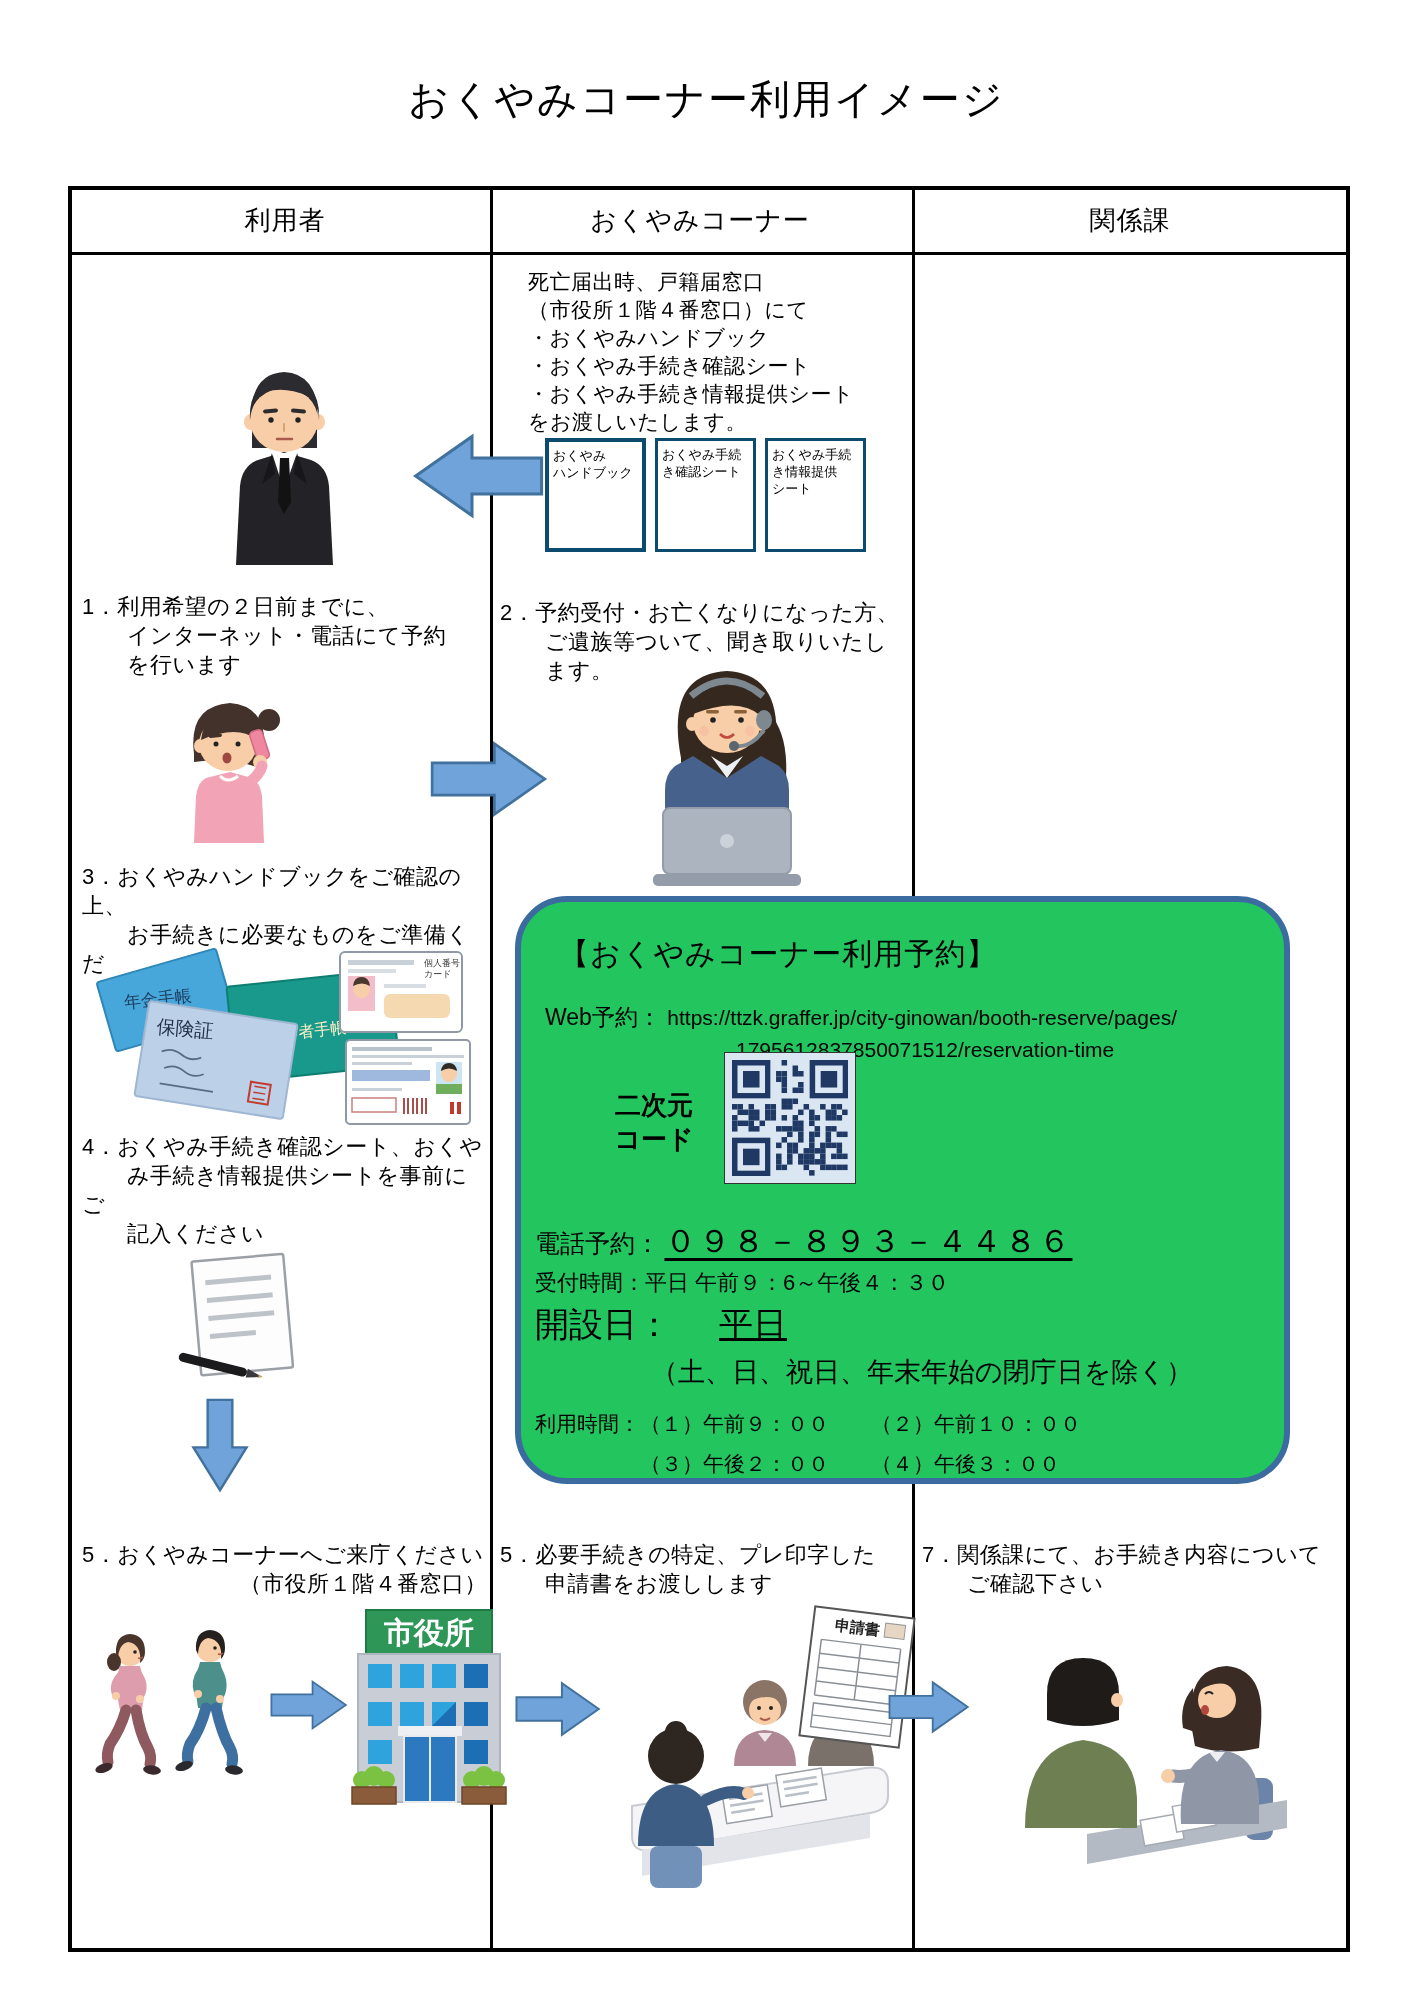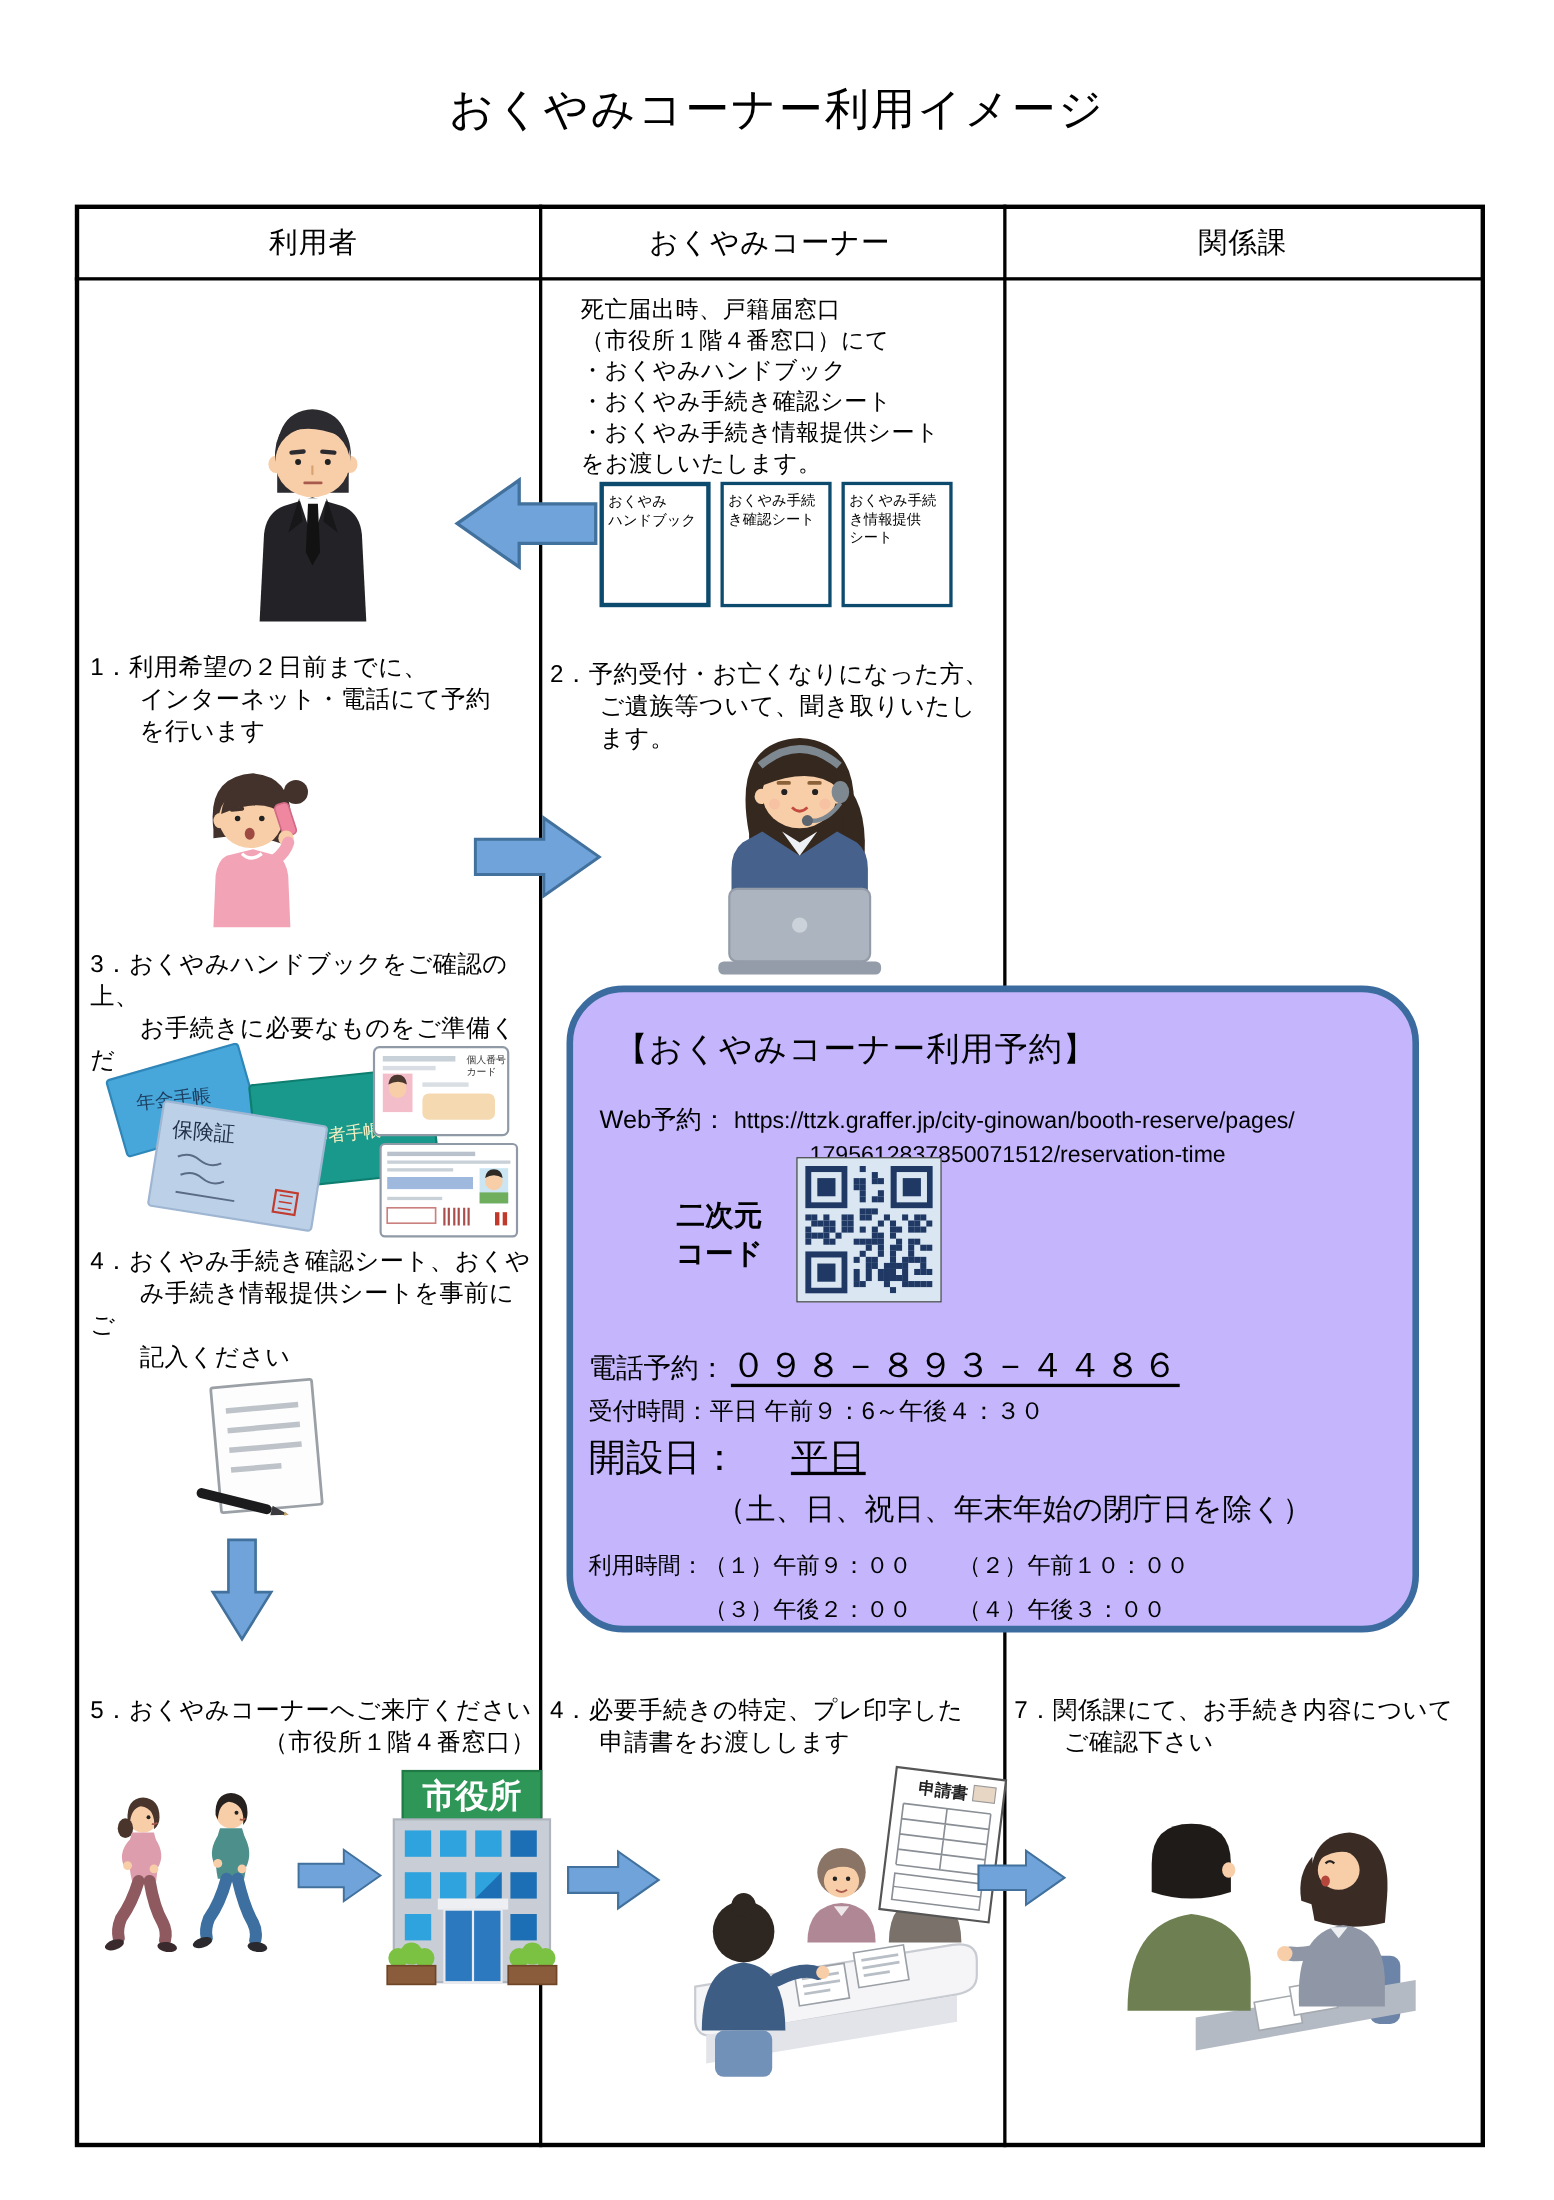--- a/index.html
+++ b/index.html
@@ -17,21 +17,21 @@
   .tbl-frame{left:68px;top:186px;width:1282px;height:1766px;border:4px solid #000;}
   .v-div{top:186px;width:3px;height:1766px;background:#000;}
   .head-sep{left:68px;top:252px;width:1282px;height:3px;background:#000;}
   .col-head{top:203px;font-size:26px;text-align:center;letter-spacing:1px;}
   
   .cards{left:545px;top:438px;display:flex;gap:9px;}
   .card{width:101px;height:114px;border:3px solid #0c4a6e;background:#fff;padding:5px 4px;
         font-size:13px;line-height:17px;white-space:pre-line;}
   .card.first{border-width:4px;}
   
-  .res-box{left:515px;top:896px;width:775px;height:588px;background:#c4b5fd;
+  .res-box{left:515px;top:896px;width:775px;height:588px;background:#22c55e;
            border:6px solid var(--box-border);border-radius:52px;z-index:5;}
   .res-title{left:38px;top:32px;font-size:30px;letter-spacing:1px;}
   .web-line{left:24px;top:100px;font-size:23px;}
   .web-line .url{font-size:21px;letter-spacing:0;}
   .url2{left:215px;top:136px;font-size:21px;}
   .qr-label{left:88px;top:186px;width:90px;font-size:26px;font-weight:700;
             line-height:34px;white-space:pre-line;text-align:center;}
   .qr-box{left:203px;top:150px;width:132px;height:132px;background:var(--qr-bg);
           border:1px solid #333;padding:7px;}
   .phone-line{left:14px;top:318px;}
@@ -387,21 +387,21 @@
     <div class="abs open-note">（土、日、祝日、年末年始の閉庁日を除く）</div>
     <div class="abs hours">
       <span>利用時間：</span>
       <span class="lines">（１）午前９：００　　（２）午前１０：００
 （３）午後２：００　　（４）午後３：００</span>
     </div>
   </div>
 
   <div class="abs jtext" style="left:82px;top:1540px;width:405px;">5．おくやみコーナーへご来庁ください
 　　　　　　　（市役所１階４番窓口）</div>
-  <div class="abs jtext" style="left:500px;top:1540px;width:405px;">4．必要手続きの特定、プレ印字した
+  <div class="abs jtext" style="left:500px;top:1540px;width:405px;">5．必要手続きの特定、プレ印字した
 　　申請書をお渡しします</div>
   <div class="abs jtext" style="left:922px;top:1540px;width:420px;">7．関係課にて、お手続き内容について
 　　ご確認下さい</div>
 
   <svg class="abs" style="left:82px;top:1622px;" width="185" height="185" viewBox="0 0 185 185">
     <circle cx="48" cy="30" r="14" fill="#F8CEA8"></circle>
     <path d="M34 32 Q33 13 48 12 Q63 13 63 30 Q63 37 58 41 Q60 22 46 20 Q37 22 36 36 Z" fill="#4A352C"></path>
     <ellipse cx="32" cy="40" rx="7" ry="9" fill="#4A352C"></ellipse>
     <circle cx="53" cy="30" r="1.8" fill="#222"></circle>
     <path d="M56 36 q3 1 5 -1" stroke="#A85A4C" stroke-width="1.6" fill="none"></path>

